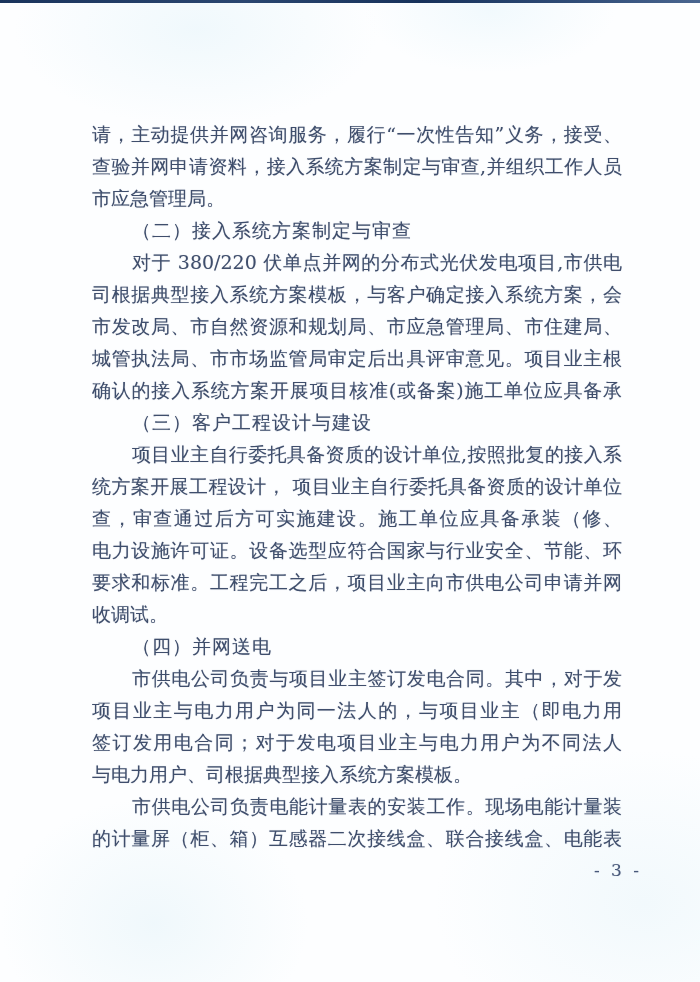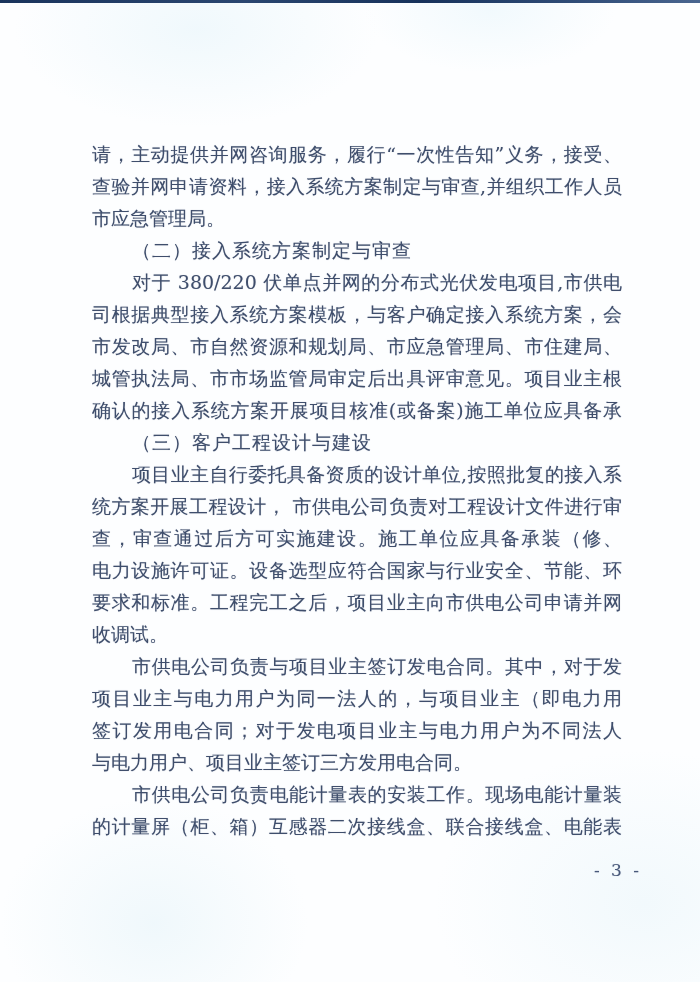--- a/index.html
+++ b/index.html
@@ -28,21 +28,20 @@
     background: linear-gradient(90deg, #1a345c, #2a4670 35%, #17325b 60%, #33507b 85%, #4a6690);
   }
   .text-block {
     position: absolute;
     left: 92px;
     top: 118px;
     width: 530px;
     color: #3f4e6c;
     font-size: 19px;
     text-shadow: 0 0 1px rgba(63, 78, 108, 0.35);
-    margin-top: 20px;
   }
   .ln {
     height: 32px;
     line-height: 32px;
     text-align: justify;
     overflow: hidden;
   }
   .ln.just {
     text-align-last: justify;
   }
@@ -73,27 +72,28 @@
     <div class="ln just">查验并网申请资料，接入系统方案制定与审查,并组织工作人员</div>
     <div class="ln">市应急管理局。</div>
     <div class="ln ind heading">（二）接入系统方案制定与审查</div>
     <div class="ln ind just">对于 380/220 伏单点并网的分布式光伏发电项目,市供电公</div>
     <div class="ln just">司根据典型接入系统方案模板，与客户确定接入系统方案，会同</div>
     <div class="ln just">市发改局、市自然资源和规划局、市应急管理局、市住建局、市</div>
     <div class="ln just">城管执法局、市市场监管局审定后出具评审意见。项目业主根据</div>
     <div class="ln just">确认的接入系统方案开展项目核准(或备案)施工单位应具备承装。</div>
     <div class="ln ind heading">（三）客户工程设计与建设</div>
     <div class="ln ind just">项目业主自行委托具备资质的设计单位,按照批复的接入系</div>
-    <div class="ln just">统方案开展工程设计， 市供电公司负责对工程设计文件进行审</div>
+    <div class="ln just">统方案开展工程设计， 项目业主自行委托具备资质的设计单位</div>
     <div class="ln just">查，审查通过后方可实施建设。施工单位应具备承装（修、试）</div>
     <div class="ln just">电力设施许可证。设备选型应符合国家与行业安全、节能、环保</div>
     <div class="ln just">要求和标准。工程完工之后，项目业主向市供电公司申请并网验</div>
     <div class="ln">收调试。</div>
+    <div class="ln ind heading">（四）并网送电</div>
     <div class="ln ind just">市供电公司负责与项目业主签订发电合同。其中，对于发电</div>
     <div class="ln just">项目业主与电力用户为同一法人的，与项目业主（即电力用户）</div>
     <div class="ln just">签订发用电合同；对于发电项目业主与电力用户为不同法人的，</div>
-    <div class="ln">与电力用户、项目业主签订三方发用电合同。</div>
+    <div class="ln">与电力用户、司根据典型接入系统方案模板。</div>
     <div class="ln ind just">市供电公司负责电能计量表的安装工作。现场电能计量装置</div>
     <div class="ln just">的计量屏（柜、箱）互感器二次接线盒、联合接线盒、电能表接</div>
   </div>
 
   <div class="page-number">- 3 -</div>
 </div>
 
 </body></html>

